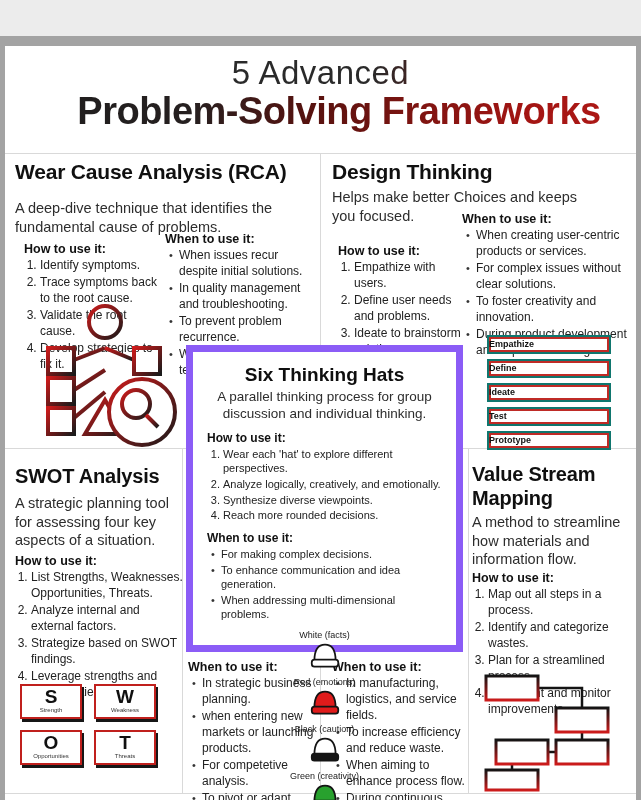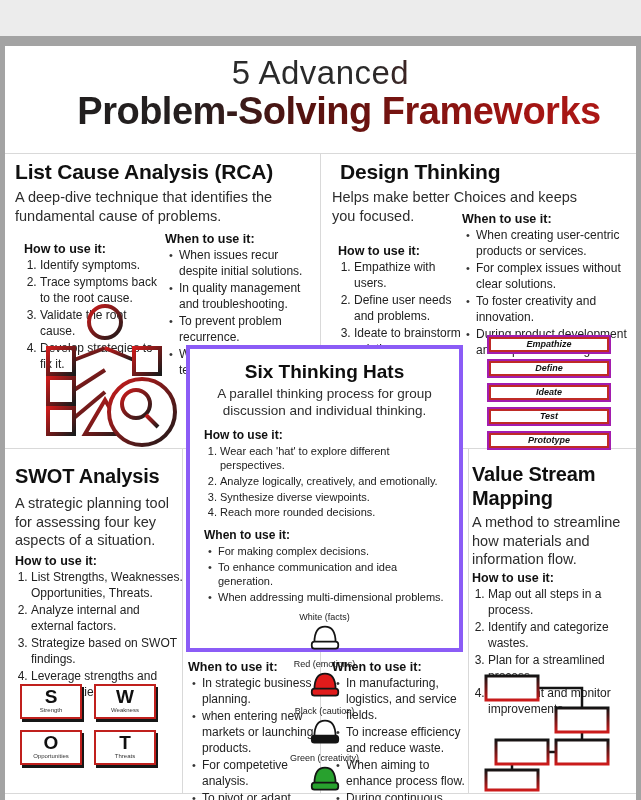--- a/index.html
+++ b/index.html
@@ -26,26 +26,26 @@
   .sec-desc { font-size:14.5px; color:#2d2d2d; line-height:1.28; }
 
   .use-label { font-size:12.5px; font-weight:700; color:#111; margin-bottom:2px; }
   ol.use-list { list-style:decimal; padding-left:16px; font-size:12px; color:#222; }
   ol.use-list li { line-height:1.33; margin-bottom:1px; }
   ul.use-list { list-style:none; font-size:12px; color:#222; padding-left:4px; }
   ul.use-list li { line-height:1.33; margin-bottom:1px; padding-left:10px; position:relative; }
   ul.use-list li::before { content:"•"; position:absolute; left:0; top:0; font-size:11px; color:#333; }
 
   
-  .step-box { height:19px; border:2px solid #a21caf; box-shadow:inset 0 0 0 2px #bf2b26;
-              background:#fff; margin-bottom:5px; text-align:center;
-              font-size:9px; font-weight:700; color:#111; line-height:15px;font-style:italic; }
-
-  
-  .hats-card { background:#fff; border:4px solid #8b5cf6; z-index:3; padding:10px 14px 6px 14px; }
+  .step-box { height:19px; border:2px solid #0f766e; box-shadow:inset 0 0 0 2px #bf2b26;
+              background:#fff; margin-bottom:5px; text-align:left;
+              font-size:9px; font-weight:700; color:#111; line-height:15px; }
+
+  
+  .hats-card { background:#fff; border:7px solid #8b5cf6; z-index:3; padding:10px 14px 6px 14px; }
   .hats-title { text-align:center; font-size:19px; font-weight:700; color:#0e0e0e; margin-top:2px; }
   .hats-desc { text-align:center; font-size:13.5px; color:#2d2d2d; line-height:1.25; margin-top:3px; }
   .hats-card .use-label { font-size:12px; margin-top:8px; }
   .hats-card ol.use-list, .hats-card ul.use-list { font-size:11px; }
   .hat-grid { display:grid; grid-template-columns:1fr; margin-top:8px; row-gap:6px; }
   .hat-cell { text-align:center; }
   .hat-label { font-size:9px; color:#222; margin-bottom:1px; }
 
   
   .swot-grid { display:grid; grid-template-columns:62px 62px; column-gap:12px; row-gap:11px; }
@@ -70,22 +70,22 @@
   <div class="abs hdr hdr1">5 Advanced</div>
   <div class="abs hdr hdr2">Problem-Solving Frameworks</div>
 
   <div class="hdiv" style="top:117px;left:5px;width:631px;"></div>
   <div class="vdiv" style="left:320px;top:117px;height:641px;"></div>
   <div class="vdiv" style="left:182px;top:412px;height:346px;"></div>
   <div class="vdiv" style="left:468px;top:412px;height:346px;"></div>
   <div class="hdiv" style="top:412px;left:5px;width:631px;"></div>
   <div class="hdiv" style="top:757px;left:5px;width:631px;"></div>
 
-  <div class="abs sec-title" style="left:15px;top:124px;">List Cause Analysis (RCA)</div>
-  <div class="abs sec-desc" style="left:15px;top:152px;width:295px;">A deep-dive technique that identifies the fundamental cause of problems.</div>
+  <div class="abs sec-title" style="left:15px;top:124px;">Wear Cause Analysis (RCA)</div>
+  <div class="abs sec-desc" style="left:15px;top:163px;width:295px;">A deep-dive technique that identifies the fundamental cause of problems.</div>
 
   <div class="abs" style="left:24px;top:206px;width:140px;">
     <div class="use-label">How to use it:</div>
     <ol class="use-list">
       <li>Identify symptoms.</li>
       <li>Trace symptoms back to the root cause.</li>
       <li>Validate the root cause.</li>
       <li>Develop strategies to fix it.</li>
     </ol>
   </div>
@@ -120,21 +120,21 @@
         <line x1="75" y1="46" x2="104" y2="58"></line>
         <rect x="104" y="46" width="26" height="26"></rect>
         <path d="M75 98 L55 132 L95 132 Z"></path>
         <circle cx="112" cy="110" r="33" fill="#ffffff"></circle>
         <circle cx="106" cy="102" r="14"></circle>
         <line x1="116" y1="113" x2="128" y2="125"></line>
       </g>
     </svg>
   </div>
 
-  <div class="abs sec-title" style="left:340px;top:124px;">Design Thinking</div>
+  <div class="abs sec-title" style="left:332px;top:124px;">Design Thinking</div>
   <div class="abs sec-desc" style="left:332px;top:152px;width:270px;">Helps make better Choices and keeps you focused.</div>
 
   <div class="abs" style="left:338px;top:208px;width:130px;">
     <div class="use-label">How to use it:</div>
     <ol class="use-list">
       <li>Empathize with users.</li>
       <li>Define user needs and problems.</li>
       <li>Ideate to brainstorm solutions</li>
       <li>Prototype and test solutions</li>
     </ol>

